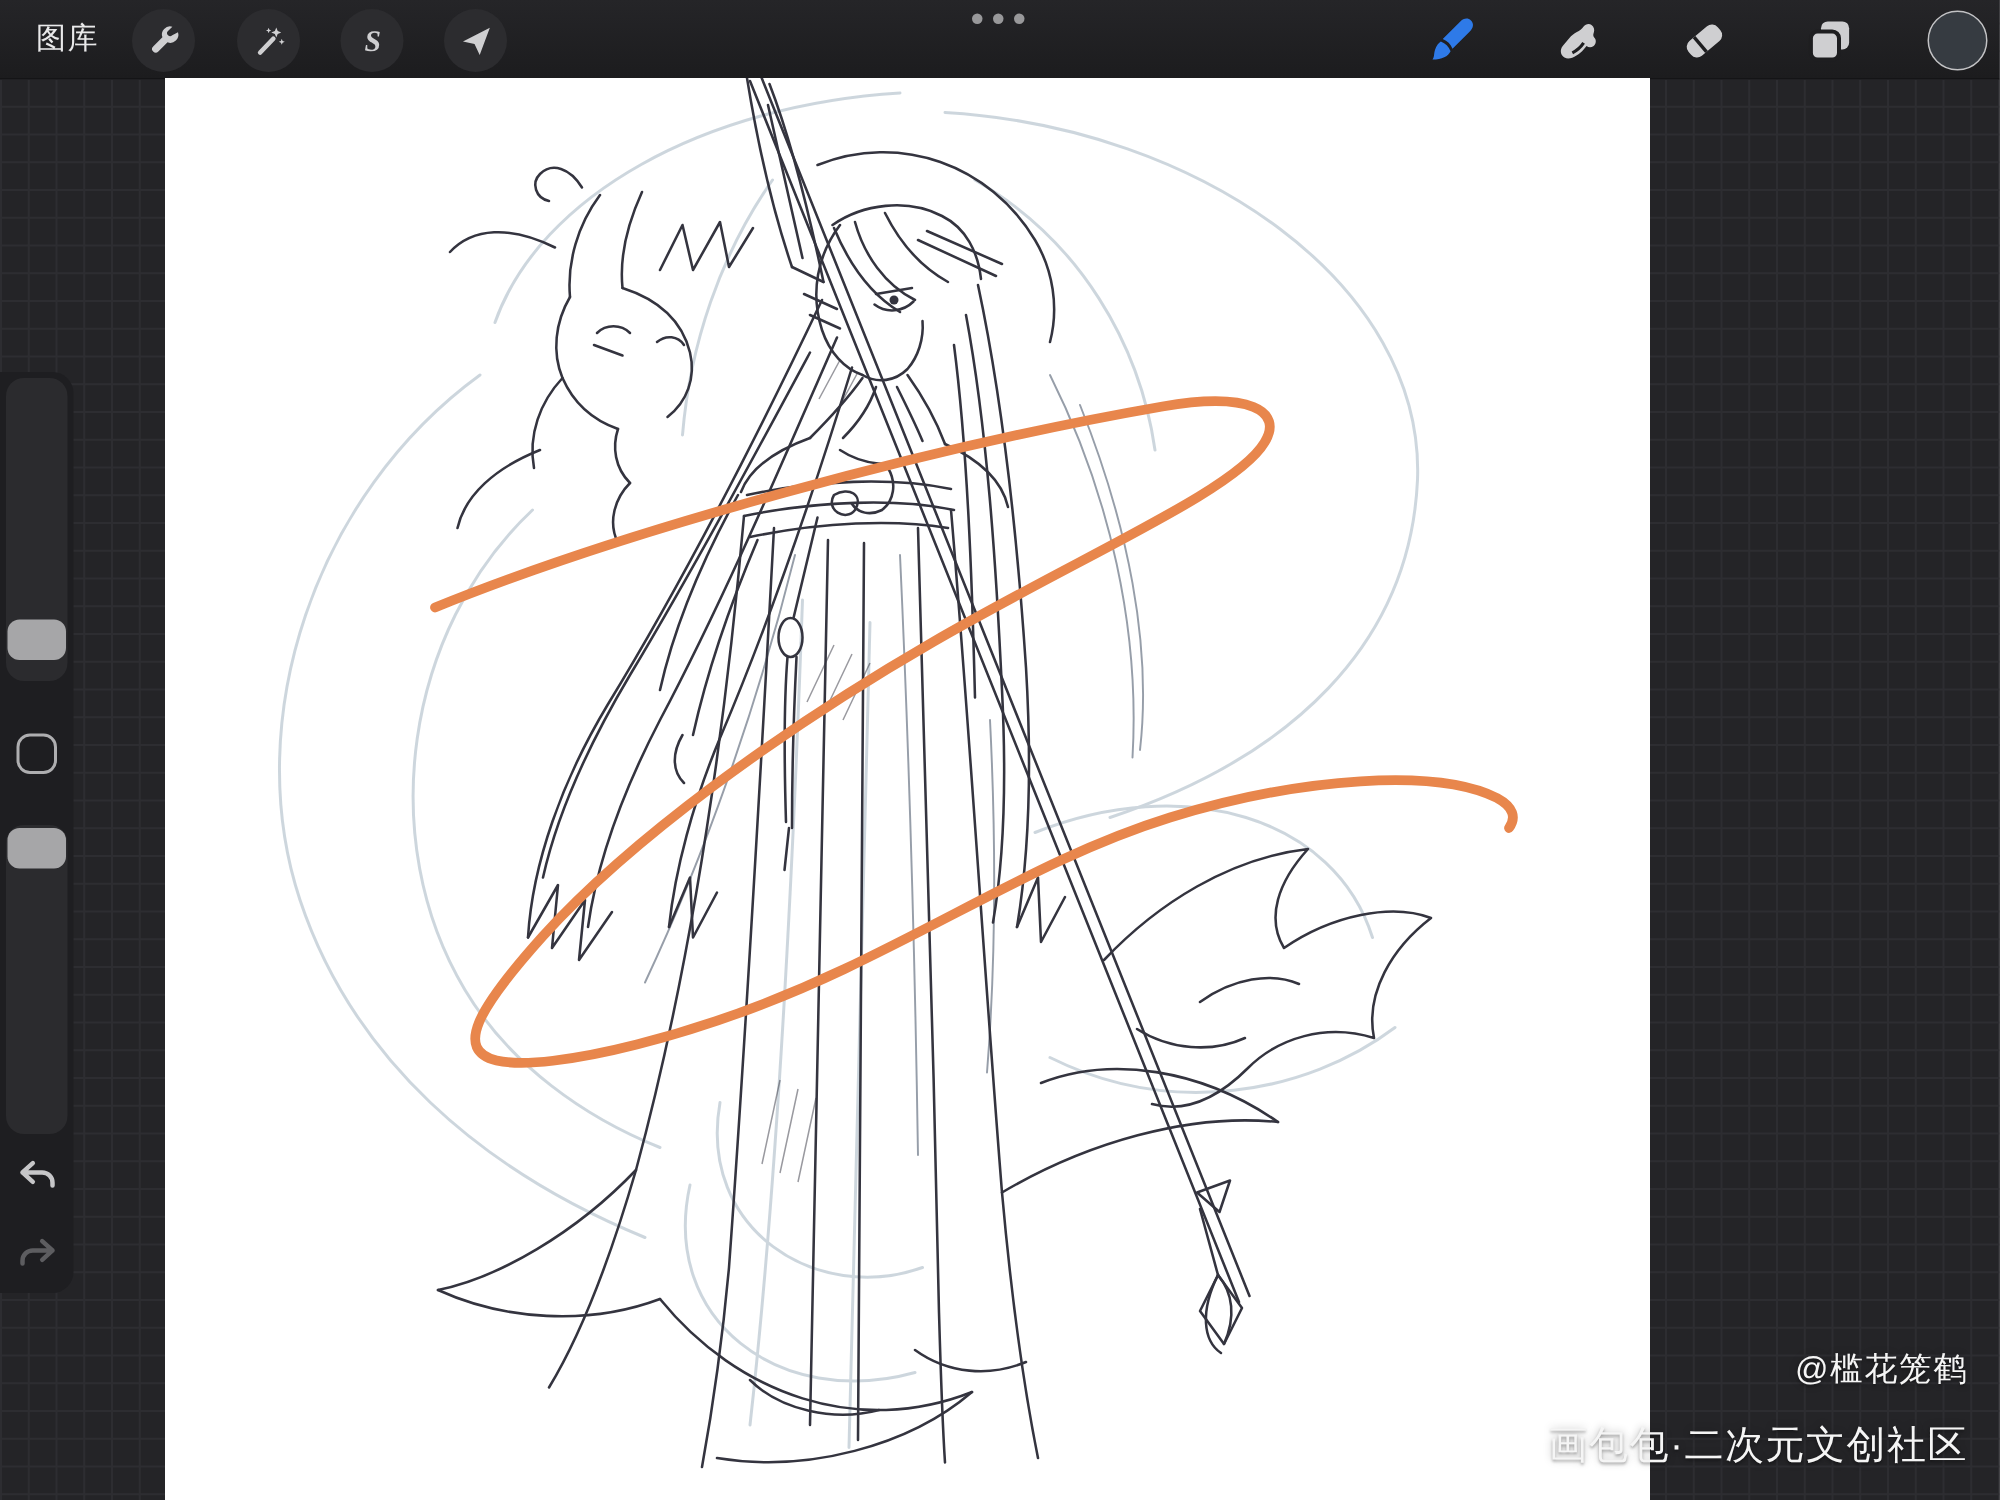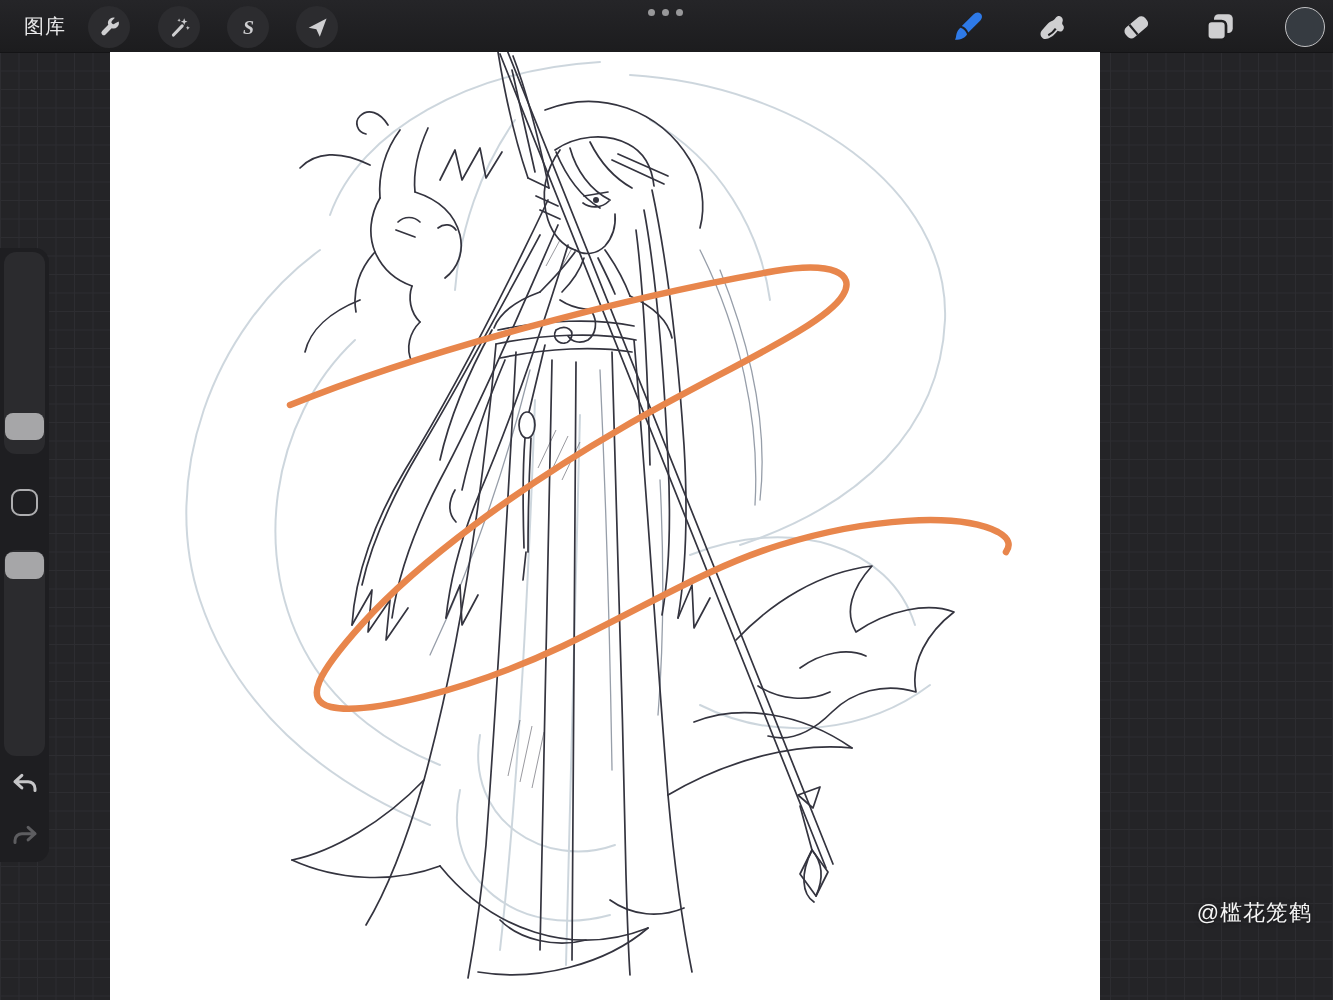--- a/index.html
+++ b/index.html
@@ -317,14 +317,15 @@
                C520 487 420 560 362 624
                C318 673 303 700 331 707
                C366 715 468 691 563 646
                C645 607 706 568 780 545
                C868 518 958 512 998 532
                C1009 538 1011 545 1006 552"></path>
     </svg>
   </main>
 
   <div class="wm wm-1">@槛花笼鹤</div>
+  <div class="wm wm-2">画包包·二次元文创社区</div>
 
 </div>
 
 </body></html>

